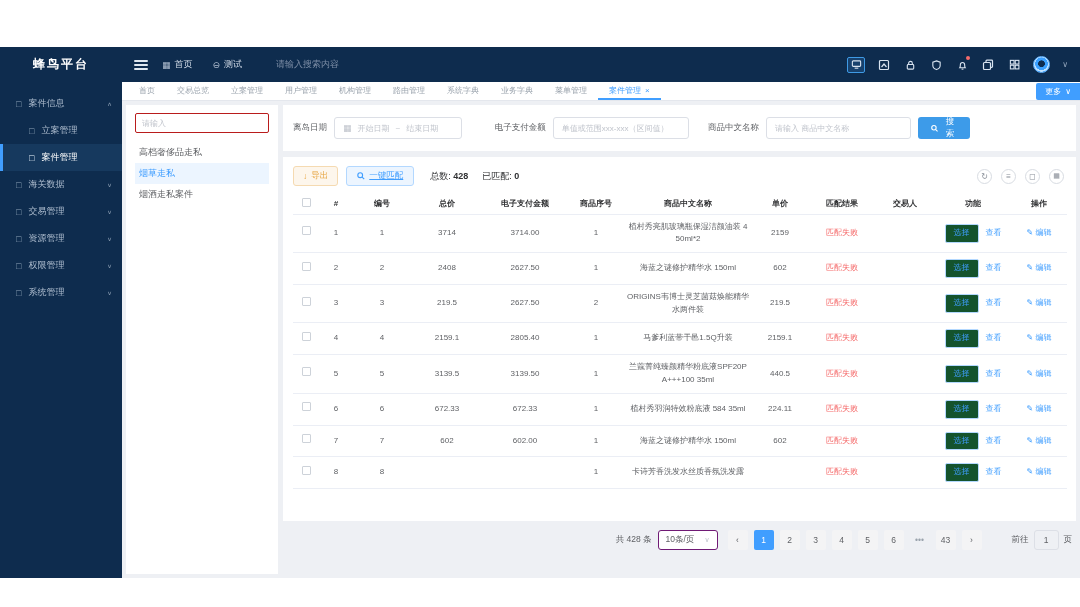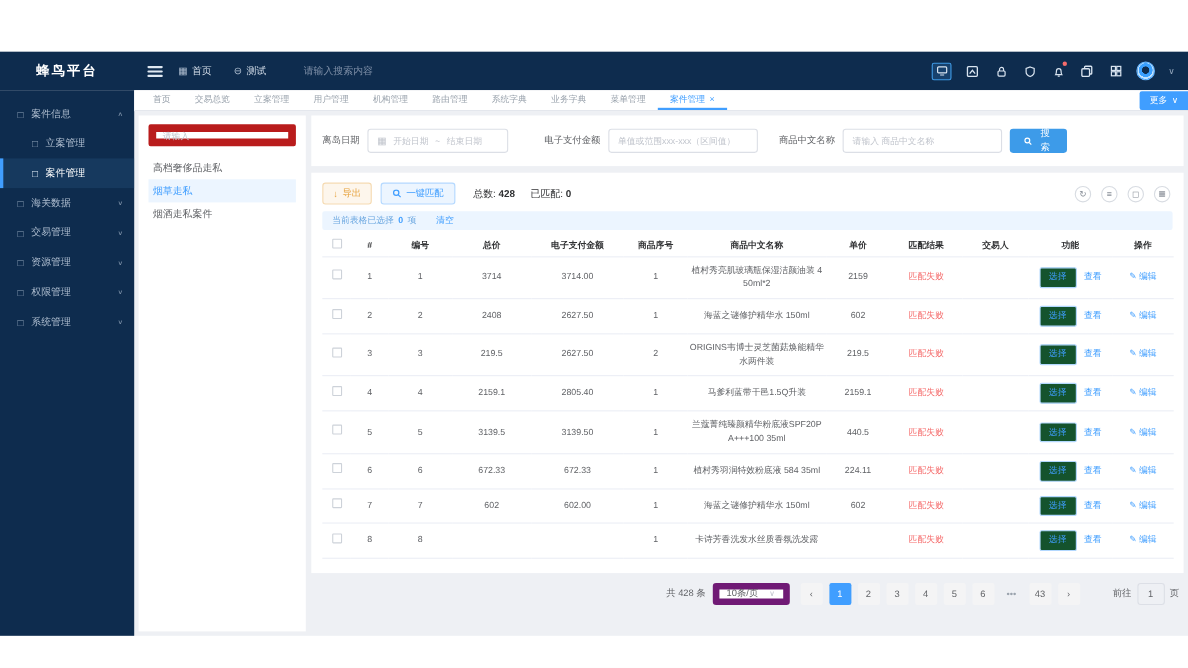--- a/index.html
+++ b/index.html
@@ -40,61 +40,61 @@
   
   .tabbar { height:19px; background:#fff; border-bottom:1px solid #e4e7ed; display:flex; align-items:stretch; padding-left:6px; position:relative; flex-shrink:0; }
   .tab { font-size:8px; color:#9aa3ad; padding:0 11px; display:flex; align-items:center; gap:4px; cursor:pointer; border-bottom:2px solid transparent; white-space:nowrap; }
   .tab.active { color:#409eff; border-bottom-color:#409eff; }
   .tab .close { font-size:8px; }
   .more-btn { position:absolute; right:0; top:1px; height:17px; background:#409eff; color:#fff; font-size:8px; padding:0 9px; display:flex; align-items:center; gap:4px; cursor:pointer; border-radius:2px 0 0 2px; }
 
   
   .content { flex:1; display:flex; padding:4px; gap:5px; min-height:0; }
   .left-panel { width:152px; background:#fff; flex-shrink:0; padding:8px 9px; }
-  .lp-search { border:7px solid #b91c1c; border-radius:2px; height:20px; display:flex; align-items:center; padding:0 6px; color:#c0c4cc; font-size:8px; margin-bottom:9px; cursor:text; }
+  .lp-search { border:1px solid #b91c1c; border-radius:2px; height:20px; display:flex; align-items:center; padding:0 6px; color:#c0c4cc; font-size:8px; margin-bottom:9px; cursor:text; }
   .lp-item { font-size:9px; color:#606266; height:21px; line-height:21px; padding:0 4px; cursor:pointer; white-space:nowrap; }
   .lp-item.active { color:#409eff; background:#ecf5ff; }
 
   .right-panel { flex:1; display:flex; flex-direction:column; min-width:0; }
 
   .filter-card { background:#fff; padding:0 10px; height:46px; display:flex; align-items:center; gap:7px; margin-bottom:6px; flex-shrink:0; }
   .f-label { font-size:8.5px; color:#606266; white-space:nowrap; }
   .f-input { border:1px solid #dcdfe6; border-radius:3px; height:22px; display:flex; align-items:center; gap:6px; padding:0 8px; font-size:8px; color:#c0c4cc; background:#fff; cursor:text; white-space:nowrap; }
   .f-input .cal { color:#c0c4cc; font-size:9px; }
   .date-input { width:148px; }
   .amount-input { width:158px; margin-right:12px; }
   .name-input { width:168px; }
   .search-btn { background:#3d9be9; border:none; color:#fff; font-size:8.5px; height:22px; padding:0 13px; border-radius:3px; display:flex; gap:5px; align-items:center; margin-left:auto; margin-right:96px; cursor:pointer; }
   .search-btn svg { stroke:#fff; fill:none; stroke-width:1.5; }
 
   .table-card { background:#fff; flex:1; min-height:0; overflow:hidden; padding:5px 10px 0; display:flex; flex-direction:column; }
   .toolbar { display:flex; align-items:center; gap:8px; height:28px; flex-shrink:0; }
   .export-btn { background:#fdf6ec; border:1px solid #f5dab1; color:#e6a23c; font-size:8.5px; height:20px; padding:0 9px; border-radius:3px; display:flex; align-items:center; gap:4px; cursor:pointer; }
-  .match-btn { background:#ecf5ff; border:1px solid #b3d8ff; color:#409eff; font-size:8.5px; height:20px; padding:0 10px; border-radius:3px; display:flex; align-items:center; gap:4px; cursor:pointer; }
+  .match-btn { background:#ecf5ff; border:1px solid #b3d8ff; color:#409eff; font-size:8.5px; height:20px; padding:0 10px; border-radius:3px; display:flex; align-items:center; gap:4px; cursor:pointer;text-decoration:underline; }
   .stats { font-size:9px; color:#303133; margin-left:8px; display:flex; gap:14px; }
   .stats b { font-weight:bold; }
   .tool-icons { margin-left:auto; display:flex; gap:9px; margin-right:2px; }
   .circle-icon { width:15px; height:15px; border:1px solid #d8dce2; border-radius:50%; display:flex; align-items:center; justify-content:center; font-size:8px; color:#8a9099; cursor:pointer; }
   .circle-icon.solid { font-size:7px; }
 
   .select-bar { background:#ecf5ff; height:17px; display:flex; align-items:center; font-size:8px; color:#6ba7e0; padding:0 9px; gap:4px; margin-top:2px; flex-shrink:0; border-radius:2px; }
   .select-bar b { color:#409eff; }
   .clear-link { color:#409eff; margin-left:14px; cursor:pointer; }
 
   table { width:100%; border-collapse:collapse; table-layout:fixed; font-size:8px; color:#606266; margin-top:3px; }
   th { color:#303133; font-weight:bold; height:21px; border-bottom:1px solid #ebeef5; text-align:center; font-size:8px; }
   td { border-bottom:1px solid #ebeef5; text-align:center; padding:6px 2px; line-height:1.6; word-break:break-all; }
   .cbx { width:9px; height:9px; border:1px solid #cdd2d9; border-radius:1px; display:inline-block; cursor:pointer; background:#fff; }
   .fail { color:#f56c6c; }
   .select-btn { display:inline-block; border:1px solid #b3d8ff; color:#409eff; background:#14532d; border-radius:2px; font-size:8px; padding:2px 8px; cursor:pointer; }
   .view-link { color:#409eff; margin-left:7px; cursor:pointer; }
   .edit-link { color:#409eff; cursor:pointer; white-space:nowrap; }
 
   .pagination { display:flex; align-items:center; justify-content:flex-end; gap:6px; padding:9px 4px 0; font-size:8.5px; color:#606266; flex-shrink:0; margin-bottom:24px; }
-  .page-size { border:6px solid #701a75; border-radius:3px; height:20px; padding:0 7px; display:flex; align-items:center; gap:10px; background:#fff; cursor:pointer; margin-right:4px; }
+  .page-size { border:1px solid #701a75; border-radius:3px; height:20px; padding:0 7px; display:flex; align-items:center; gap:10px; background:#fff; cursor:pointer; margin-right:4px; }
   .page-size .caret { color:#c0c4cc; font-size:7px; }
   .page-btn { min-width:20px; height:20px; background:#f4f4f5; border-radius:2px; display:flex; align-items:center; justify-content:center; color:#606266; cursor:pointer; padding:0 4px; }
   .page-btn.active { background:#409eff; color:#fff; }
   .page-btn.ellipsis { background:transparent; color:#9aa3ad; }
   .goto { display:flex; align-items:center; gap:5px; margin-left:24px; }
   .goto-input { width:25px; height:20px; border:1px solid #dcdfe6; border-radius:3px; display:flex; align-items:center; justify-content:center; color:#606266; cursor:text; }
 </style>
 </head>
 <body>
 
@@ -303,26 +303,20 @@
                 <span><span>已匹配:</span> <b>0</b></span>
               </div>
               <div class="tool-icons">
                 <div class="circle-icon">↻</div>
                 <div class="circle-icon">≡</div>
                 <div class="circle-icon">◻</div>
                 <div class="circle-icon solid">▦</div>
               </div>
             </div>
 
-            <div class="select-bar">
-              <span>当前表格已选择</span>
-              <b>0</b>
-              <span>项</span>
-              <span class="clear-link">清空</span>
-            </div>
 
             <table>
               <colgroup>
                 <col style="width:26px">
                   <col style="width:34px">
                   <col style="width:58px">
                   <col style="width:72px">
                 <col style="width:84px">
                   <col style="width:58px">
                   <col style="width:126px">

